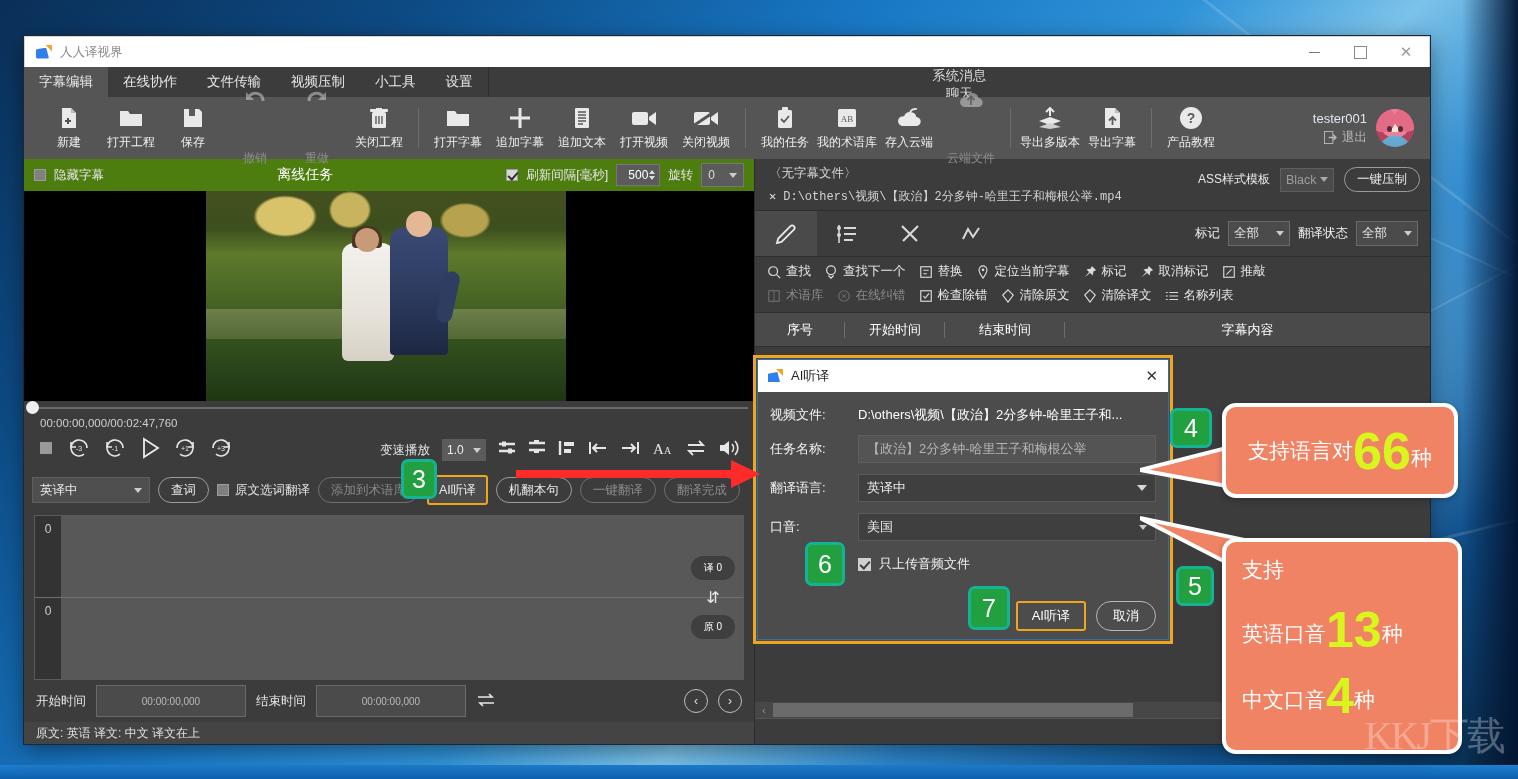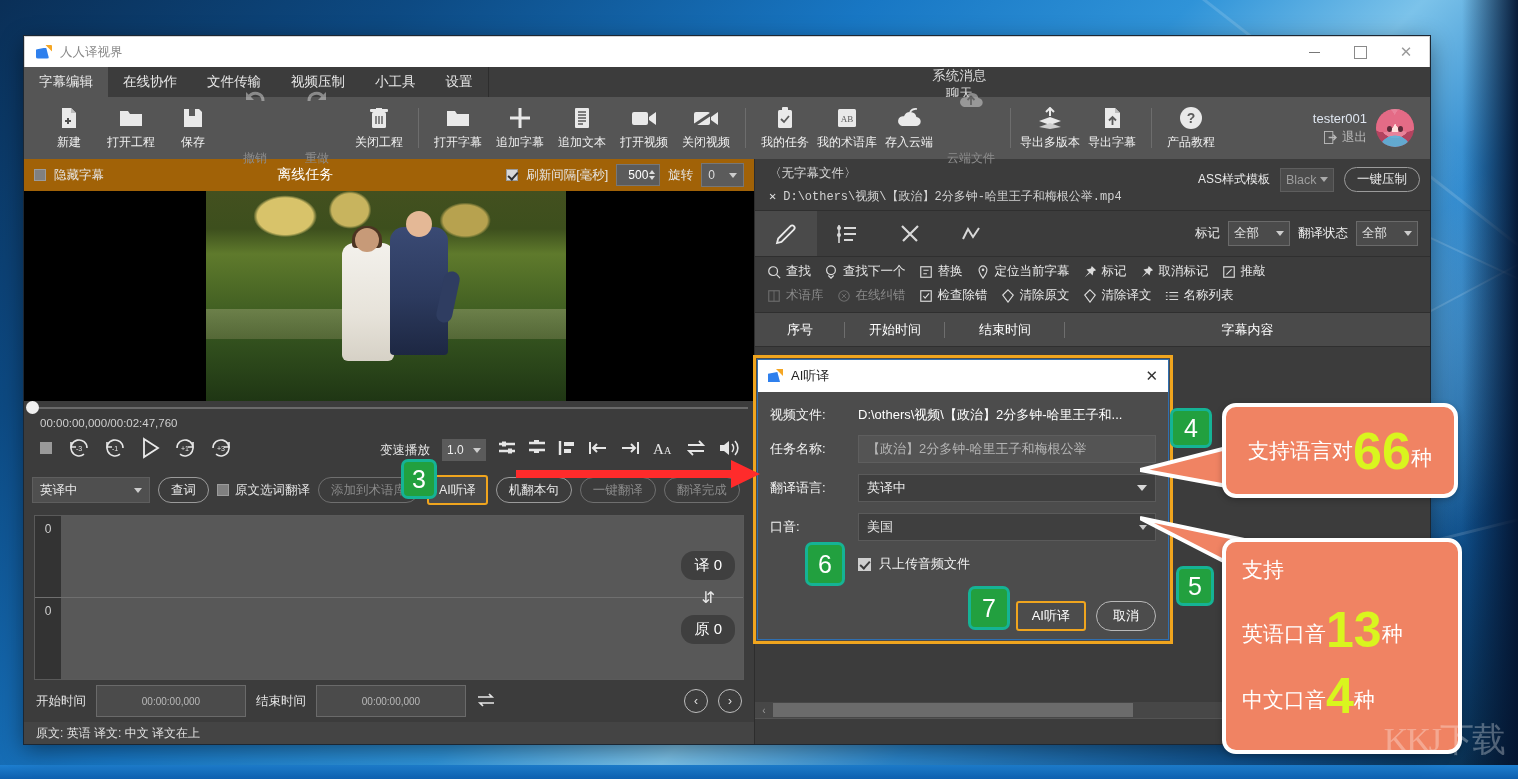--- a/index.html
+++ b/index.html
@@ -91,21 +91,21 @@
      radial-gradient(circle at 82% 26%, #e46b86 0 30%, rgba(0,0,0,0) 31%);}
   .avatar .eye{position:absolute;width:5px;height:6px;border-radius:50%;background:#5c2a38;top:17px;}
   .avatar .eye.l{left:11px;} .avatar .eye.r{left:22px;}
 
   
   .wrap{flex:1;display:flex;min-height:0;}
   .left{width:730px;display:flex;flex-direction:column;background:#3c3c3c;}
   .right{flex:1;display:flex;flex-direction:column;background:#3c3c3c;border-left:1px solid #2d2d2d;}
 
   
-  .lbar{height:32px;background:#a16207;display:flex;align-items:center;padding:0 10px;gap:8px;font-size:12.5px;color:#e6e6e6;}
+  .lbar{height:32px;background:#4d7c0f;display:flex;align-items:center;padding:0 10px;gap:8px;font-size:12.5px;color:#e6e6e6;}
   .cbx{width:12px;height:12px;border:1px solid #9b9b9b;background:#808080;display:inline-block;}
   .cbx.checked{background:#d8d8d8;position:relative;}
   .cbx.checked::after{content:"";position:absolute;left:3px;top:0px;width:4px;height:8px;border:solid #2f2f2f;border-width:0 2px 2px 0;transform:rotate(42deg);}
   .lbar .center{margin-left:auto;margin-right:auto;font-size:14px;color:#ffffff;}
   .spin{width:44px;height:22px;background:#5b5b5b;border:1px solid #777;display:flex;align-items:center;justify-content:center;color:#fff;font-size:12px;position:relative;}
   .spin .ar{position:absolute;right:2px;width:10px;height:100%;display:flex;flex-direction:column;justify-content:center;align-items:center;gap:2px;}
   .spin .ar i{border-left:3px solid transparent;border-right:3px solid transparent;}
   .spin .ar i.u{border-bottom:4px solid #ddd;}
   .spin .ar i.d{border-top:4px solid #ddd;}
   .sel{height:24px;background:#5b5b5b;border:1px solid #777;color:#ddd;font-size:12px;display:flex;align-items:center;padding:0 6px;gap:14px;}
@@ -149,21 +149,21 @@
   .pill.hl{border:2px solid #f0a51e;border-radius:3px;padding:0 10px;height:30px;background:#4b4b4b;}
   .chk-lab{display:flex;align-items:center;gap:6px;font-size:12.5px;color:#e3e3e3;}
 
   
   .panes{flex:1;margin:4px 10px 0 10px;border:1px solid #5a5a5a;display:flex;flex-direction:column;min-height:0;position:relative;background:#585858;}
   .pane{flex:1;display:flex;min-height:0;position:relative;}
   .pane + .pane{border-top:1px solid #6f6f6f;}
   .pane .gut{width:26px;background:#333333;color:#cfcfcf;font-size:12px;padding-top:6px;text-align:center;}
   .pane .ta{flex:1;background:#585858;}
   .sidebtns{position:absolute;right:8px;top:0;height:100%;display:flex;flex-direction:column;align-items:center;justify-content:center;gap:8px;}
-  .cntpill{background:#3f3f3f;border-radius:13px;color:#fff;font-size:15px;padding:5px 13px;}
+  .cntpill{background:#3f3f3f;border-radius:13px;color:#fff;font-size:10px;padding:5px 13px;}
   .swapic{color:#e8e8e8;font-size:16px;}
 
   
   .timerow{height:42px;display:flex;align-items:center;padding:0 12px;gap:10px;color:#e6e6e6;font-size:12.5px;}
   .tinput{width:150px;height:32px;background:#4b4b4b;border:1px solid #6a6a6a;color:#b9b9b9;font-size:10px;display:flex;align-items:center;justify-content:center;}
   .navbtns{margin-left:auto;display:flex;gap:10px;}
   .circbtn{width:24px;height:24px;border-radius:50%;border:1px solid #bdbdbd;color:#e2e2e2;display:flex;align-items:center;justify-content:center;font-size:12px;}
 
   .statusbar{height:22px;background:#444444;display:flex;align-items:center;padding-left:12px;font-size:12px;color:#e0e0e0;gap:12px;}
 
@@ -237,21 +237,21 @@
   .fselect{flex:1;height:28px;background:#3f3f3f;border:1px solid #5a5a5a;color:#eaeaea;font-size:13px;display:flex;align-items:center;justify-content:space-between;padding:0 8px;}
   .fselect .cv{border-left:5px solid transparent;border-right:5px solid transparent;border-top:6px solid #d8d8d8;}
   .fselect.small .cv{border-left:4px solid transparent;border-right:4px solid transparent;border-top:5px solid #c8c8c8;}
   .dchk{display:flex;align-items:center;gap:8px;margin:14px 0 0 88px;font-size:13px;color:#f0f0f0;}
   .dchk .cbx2{width:13px;height:13px;background:#cfcfcf;position:relative;}
   .dchk .cbx2::after{content:"";position:absolute;left:4px;top:1px;width:4px;height:8px;border:solid #3b3b3b;border-width:0 2px 2px 0;transform:rotate(42deg);}
   .dbtns{position:absolute;right:14px;bottom:10px;display:flex;align-items:center;gap:10px;}
   .dbtn{height:30px;border:1px solid #b9b9b9;border-radius:15px;color:#fff;font-size:13px;display:flex;align-items:center;padding:0 16px;background:transparent;}
   .dbtn.hl{border:2px solid #f0a51e;border-radius:3px;padding:0 14px;}
 
-  .wm{position:absolute;right:14px;bottom:16px;z-index:70;font-size:34px;color:rgba(255,255,255,.30);font-family:"Liberation Serif",serif;letter-spacing:-2px;}
+  .wm{position:absolute;right:14px;bottom:16px;z-index:70;font-size:39px;color:rgba(255,255,255,.30);font-family:"Liberation Serif",serif;letter-spacing:-2px;}
 </style>
 </head>
 <body>
 
 <div id="desktop">
   <div class="glow"></div>
   <div class="streak s1"></div>
   <div class="streak s2"></div>
   <div class="streak s3"></div>
   <div class="streak s4"></div>

